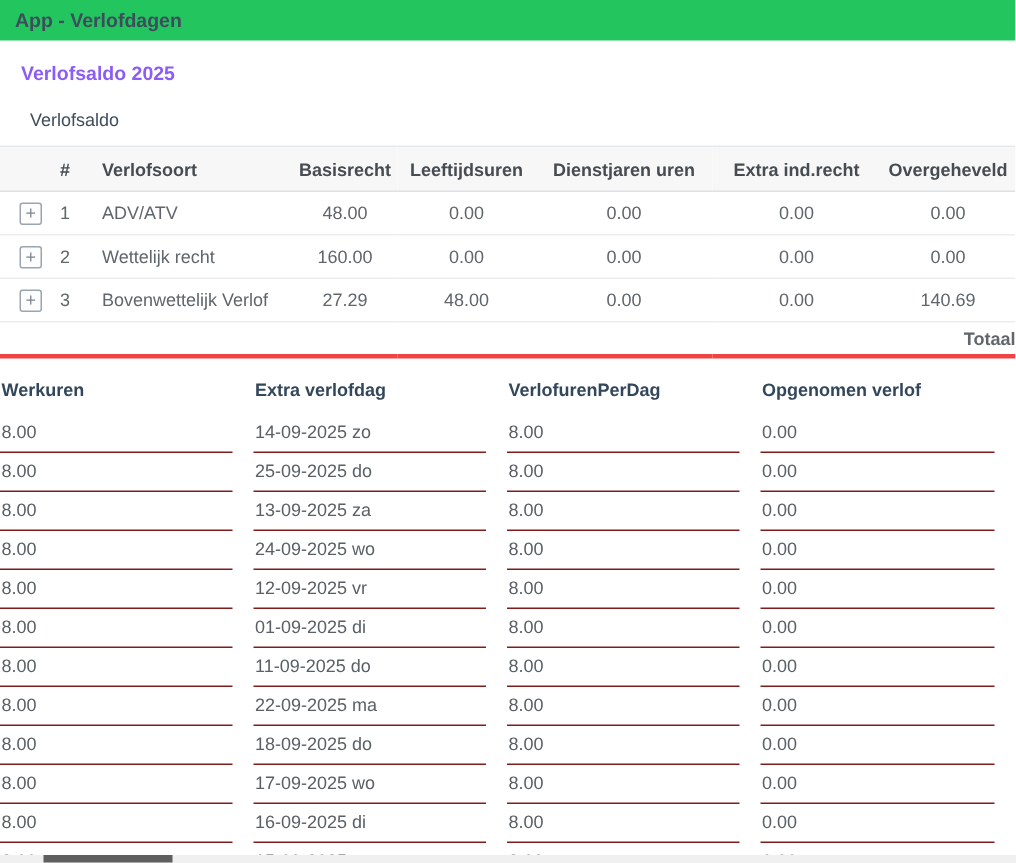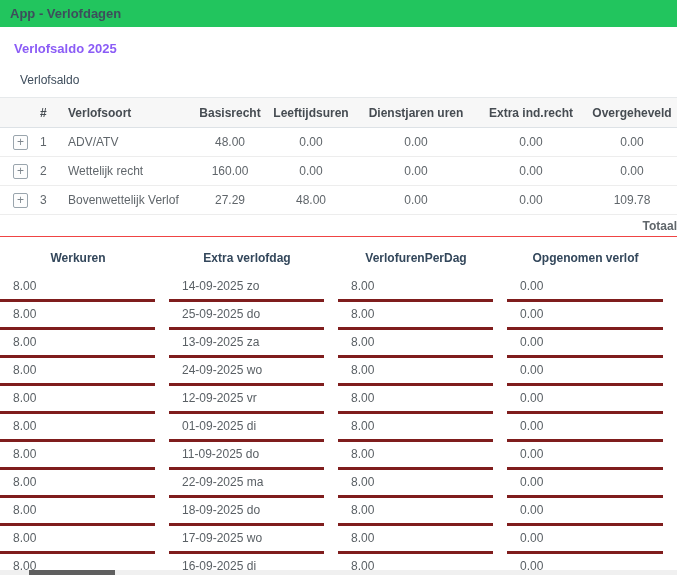--- a/index.html
+++ b/index.html
@@ -20,39 +20,39 @@
   table{border-collapse:collapse;table-layout:fixed;width:677px;font-size:12px;}
   .saldo{margin-top:10px;}
   .saldo th{
     background:#f7f7f7;font-weight:bold;color:#464c52;height:29px;
     border-top:1px solid #e6e9eb;border-bottom:1px solid #dde2e6;
     text-align:left;padding:0;
   }
   .saldo td{height:28px;border-bottom:1px solid #ededed;padding:0;color:#60666b;}
   .saldo .num{text-align:center;padding-right:3px;}
   .saldo th.num{padding-right:3px;}
-  .saldo .total-row td{height:21px;border-bottom:1px solid #ef4444;}
+  .saldo .total-row td{height:21px;border-bottom:3px solid #ef4444;}
   .total-label{font-weight:bold;color:#464c52;text-align:right;padding-right:3px;}
   .expand-btn{
     display:inline-block;width:15px;height:15px;margin-left:13px;
     border:1px solid #9aa5ad;border-radius:2px;background:#fdfdfd;
     line-height:13px;text-align:center;color:#7d868d;font-size:12px;
     cursor:pointer;box-sizing:border-box;vertical-align:middle;
   }
   .expand-btn::before{content:"+";}
   
   .days{margin-top:11px;}
   .days th{
-    text-align:center;font-weight:bold;color:#33475b;
+    text-align:left;font-weight:bold;color:#33475b;
     padding:3px 14px 9px 1px;font-size:12px;margin-left:37px;
   }
   .days td{padding:0;height:25px;}
   .days .u{
-    border-bottom:3px solid #7f1d1d;height:25px;line-height:24px;
-    margin-right:14px;padding-left:13px;color:#5a6065;
+    border-bottom:1px solid #7f1d1d;height:25px;line-height:24px;
+    margin-right:14px;padding-left:1px;color:#5a6065;
   }
   
   .hscroll{position:fixed;left:0;bottom:0;width:677px;height:5px;background:#f0f0f0;}
   .hscroll .thumb{position:absolute;left:29px;top:0;width:86px;height:5px;background:#5f5f5f;}
 </style>
 </head>
 <body>
 
 <div class="topbar">
   <span>App - Verlofdagen</span>
@@ -109,21 +109,21 @@
       </tr>
 
       <tr>
         <td><span class="expand-btn"></span></td>
         <td>3</td>
         <td>Bovenwettelijk Verlof</td>
         <td class="num">27.29</td>
         <td class="num">48.00</td>
         <td class="num">0.00</td>
         <td class="num">0.00</td>
-        <td class="num">109.78</td>
+        <td class="num">140.69</td>
       </tr>
     </tbody>
   <tbody>
     <tr class="total-row">
       <td colspan="7"></td>
       <td class="total-label">Totaal</td>
     </tr>
   </tbody>
 </table>
 

